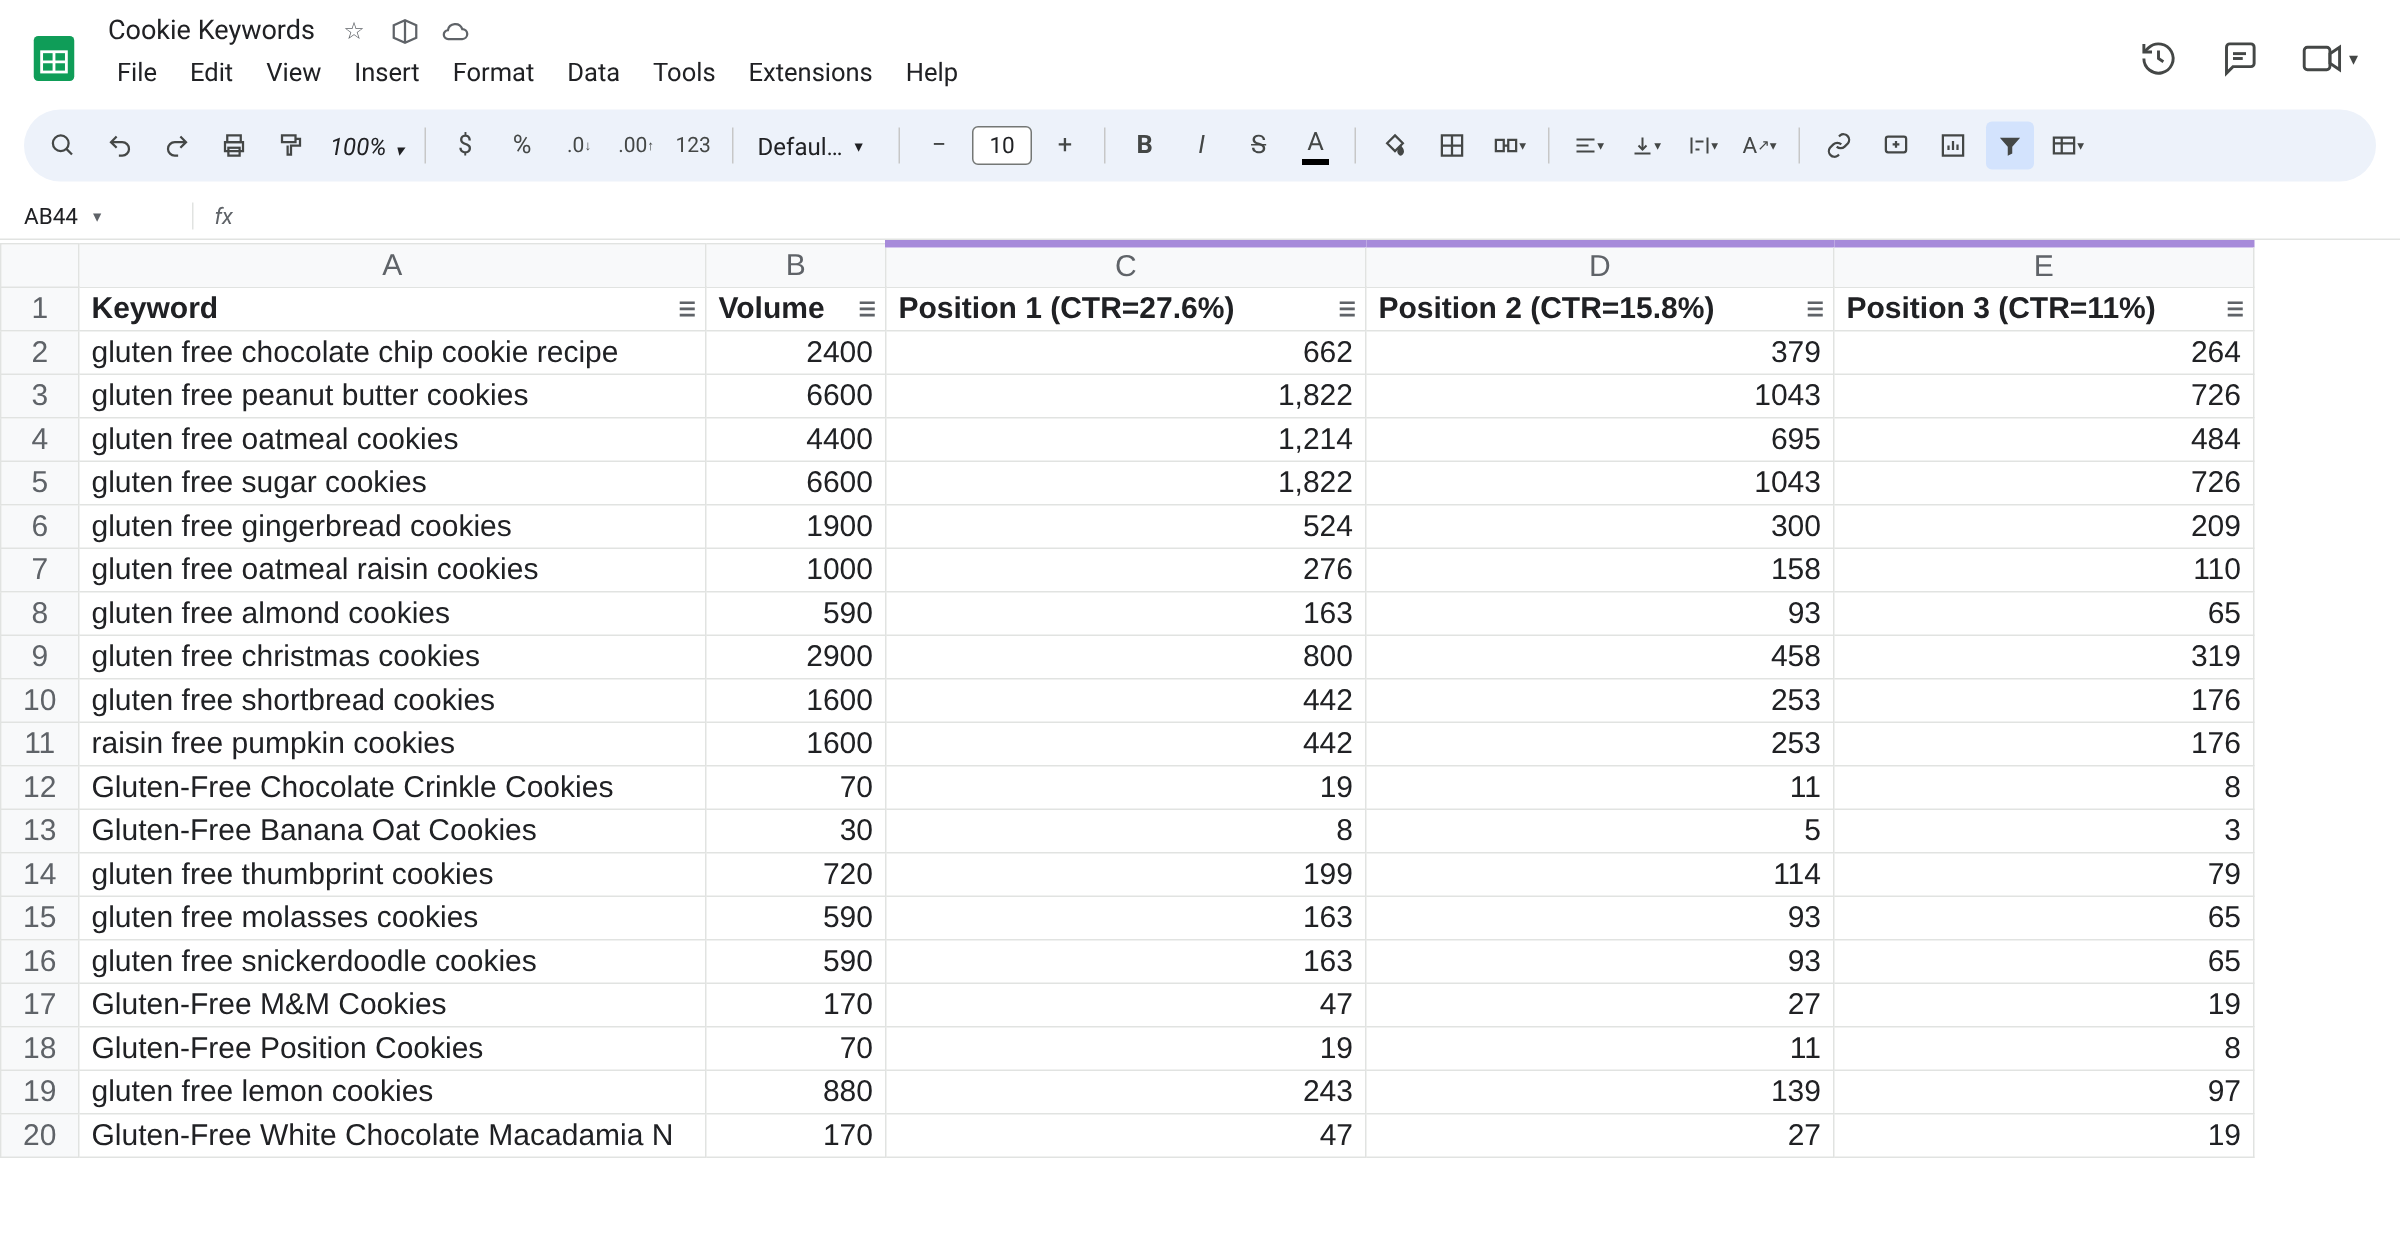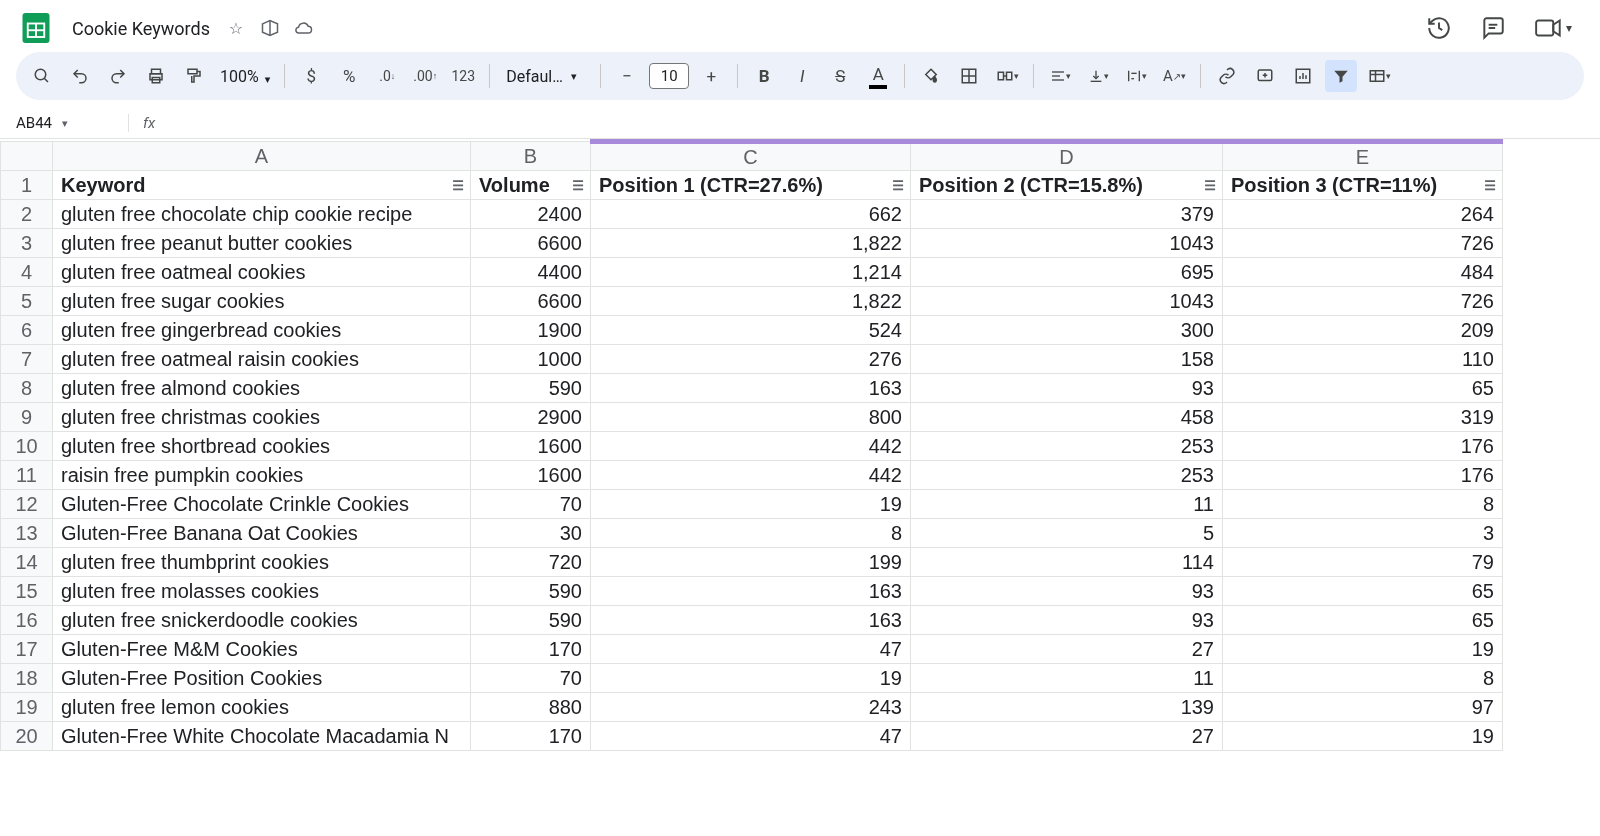--- a/index.html
+++ b/index.html
@@ -16,21 +16,21 @@
 
 .menubar { display: flex; gap: 2px; padding: 0 0 6px 0; }
 .menubar span { padding: 4px 10px; font-size: 17px; color: #202124; border-radius: 4px; cursor: pointer; }
 
 .right-actions { display: flex; align-items: center; gap: 28px; padding-right: 12px; color: #444746; }
 .right-actions span { cursor: pointer; display:flex; align-items:center; }
 
 .toolbar { display: flex; align-items: center; margin: 4px 16px 8px 16px; background: #edf2fa; border-radius: 28px; padding: 4px 10px; gap: 6px; height: 48px; }
 .tb-btn { width: 32px; height: 32px; display: flex; align-items: center; justify-content: center; border-radius: 4px; cursor: pointer; color: #444746; font-size: 17px; }
 .tb-sep { width: 1px; height: 24px; background: #c7c7c7; margin: 0 4px; }
-.zoom { display: flex; align-items: flex-end; gap: 6px; padding: 0 4px; font-size: 16px; cursor:pointer; }
+.zoom { display: flex; align-items: flex-end; gap: 6px; padding: 0 4px; font-size: 16px; cursor:pointer;font-style:italic; }
 .font-select { display: flex; align-items: center; gap: 8px; padding: 0 6px; font-size: 16px; cursor:pointer; min-width: 90px; }
 .font-size-box { border: 1px solid #747775; border-radius: 4px; width: 40px; height: 26px; display: flex; align-items: center; justify-content: center; font-size: 15px; background:#fff; }
 .filter-active { background: #d3e3fd; border-radius: 4px; }
 
 .name-box-row { display: flex; align-items: center; border-bottom: 1px solid #e1e3e1; padding: 6px 16px; gap: 12px; }
 .name-box { display: flex; align-items: center; gap: 10px; font-size: 15px; color: #202124; min-width: 100px; }
 .fx-area { display: flex; align-items: flex-start; gap: 8px; border-left: 1px solid #e1e3e1; padding-left: 14px; color: #5f6368; font-style: italic; font-size: 15px; }
 
 .grid-scroll { overflow: auto; height: calc(100vh - 185px); }
 .sheet { border-collapse: collapse; table-layout: fixed; }
@@ -77,20 +77,31 @@
               <path d="M3 7l9-4 9 4v10l-9 4-9-4z"></path>
               <path d="M12 3v18"></path>
             </svg>
           </span>
         <span>
             <svg width="22" height="22" viewBox="0 0 24 24" fill="none" stroke="currentColor" stroke-width="1.8">
               <path d="M6 18h11a4 4 0 0 0 0-8 6 6 0 0 0-11.5 1A3.5 3.5 0 0 0 6 18z"></path>
             </svg>
           </span>
       </div>
+    </div>
+    <div class="menubar">
+      <span>File</span>
+      <span>Edit</span>
+      <span>View</span>
+      <span>Insert</span>
+      <span>Format</span>
+      <span>Data</span>
+      <span>Tools</span>
+      <span>Extensions</span>
+      <span>Help</span>
     </div>
   </div>
   <div class="right-actions">
     <span>
         <svg width="26" height="26" viewBox="0 0 24 24" fill="none" stroke="currentColor" stroke-width="1.8">
           <path d="M3 12a9 9 0 1 0 3-6.7L3 8"></path>
           <polyline points="3 3 3 8 8 8"></polyline>
           <polyline points="12 7 12 12 15 14"></polyline>
         </svg>
       </span>

